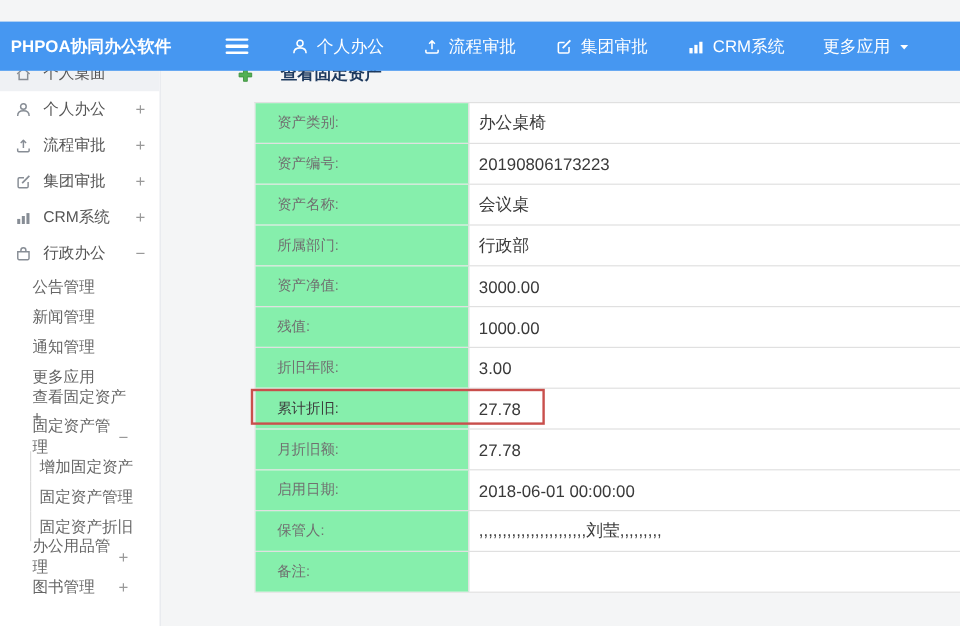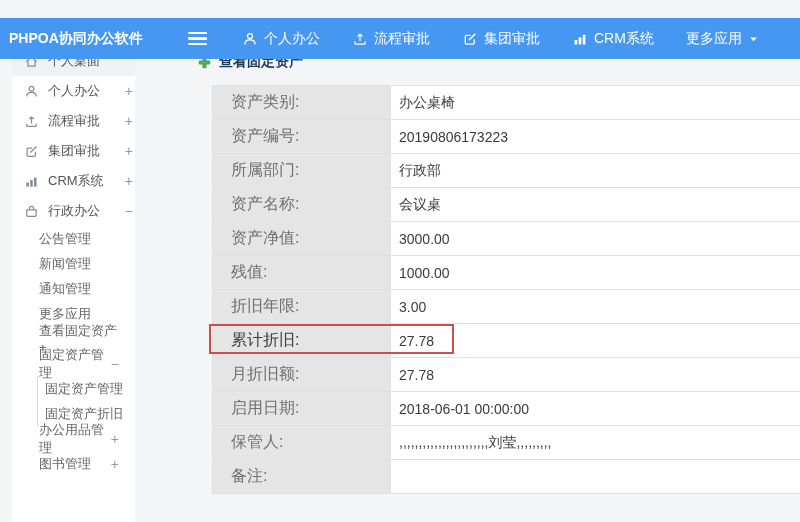--- a/index.html
+++ b/index.html
@@ -17,46 +17,46 @@
   .logo{width:125px;padding-left:9px;font-size:14px;font-weight:bold;white-space:nowrap}
   .burger{margin-left:52px;cursor:pointer;padding:4px 2px}
   .burger span{display:block;width:19px;height:2.6px;background:#fff;margin:2.8px 0;border-radius:1px}
   .nav{display:flex;align-items:center;margin-left:33px;gap:32px;font-size:14px}
   .nav-item{display:flex;align-items:center;gap:6px;cursor:pointer;white-space:nowrap}
   .ic{display:block}
   .nic svg{width:16px;height:16px}
   .caret svg{width:11px;height:11px;margin-top:2px}
   
   .sidebar{
-    position:absolute;top:41px;left:12px;bottom:0;width:134px;box-sizing:border-box;
+    position:absolute;top:41px;left:0;bottom:0;width:134px;box-sizing:border-box;
     background:#fff;border-right:1px solid #e4e7eb;padding-top:5px;overflow:hidden;
   }
   .side-item{display:flex;align-items:center;cursor:pointer;color:#555;box-sizing:border-box}
   .side-item.lvl0{height:30px;padding:0 12px;font-size:13px}
   .side-item.lvl0 .slabel{margin-left:9px}
   .side-item.selected{background:var(--sidebar-selected-bg,#eff1f4)}
   .side-item.lvl1{height:25px;padding:0 26px 0 27px;font-size:13px;color:#666}
   .side-item.lvl2{height:25px;margin-left:25px;border-left:1px solid #dcdcdc;padding-left:7px;font-size:13px;color:#666}
   .stoggle{margin-left:auto;color:#999;font-size:14px;line-height:1}
   .sic{display:flex;color:#878d95}
   .sic svg{width:15px;height:15px}
   
   .content{position:absolute;top:41px;left:135px;right:0;bottom:0;background:#f4f5f6}
-  .page-title{display:flex;align-items:center;gap:7px;margin:12px 0 0 62px}
+  .page-title{display:flex;align-items:center;gap:22px;margin:12px 0 0 62px}
   .plus svg{width:15px;height:15px}
   .title-text{font-size:14px;font-weight:bold;color:var(--title-color,#1e3a5f)}
   .asset-table{
     margin:14px 0 0 77px;background:#fff;
     border-top:1px solid #e0e0e0;border-left:1px solid #e0e0e0;
   }
   .trow{display:flex;height:33px;border-bottom:1px solid #e0e0e0;position:relative}
   .tlabel{
     width:178px;box-sizing:border-box;padding-left:18px;
-    display:flex;align-items:center;font-size:16px;color:#707070;
-    background:#e5e5e5;border-right:1px solid #e0e0e0;
+    display:flex;align-items:center;font-size:12px;color:#707070;
+    background:#86efac;border-right:1px solid #e0e0e0;
   }
   .tvalue{flex:1;display:flex;align-items:center;padding-left:8px;font-size:14px;color:#3a3a3a}
   .trow.hl .tlabel{font-weight:normal;color:#3c3c3c}
   .red-box{
     position:absolute;left:-4px;top:0;width:245px;height:30px;box-sizing:border-box;
     border:2px solid var(--highlight-border,#c94f4c);pointer-events:none;z-index:2;
   }
 </style>
 </head>
 <body>
@@ -191,20 +191,23 @@
       <span class="slabel">更多应用</span>
     </div>
     <div class="side-item lvl1">
       <span class="slabel">查看固定资产+</span>
     </div>
     <div class="side-item lvl1">
       <span class="slabel">固定资产管理</span>
       <span class="stoggle">−</span>
     </div>
     <div class="side-item lvl2">
+      <span class="slabel">增加固定资产</span>
+    </div>
+    <div class="side-item lvl2">
       <span class="slabel">固定资产管理</span>
     </div>
     <div class="side-item lvl2">
       <span class="slabel">固定资产折旧</span>
     </div>
     <div class="side-item lvl1">
       <span class="slabel">办公用品管理</span>
       <span class="stoggle">+</span>
     </div>
     <div class="side-item lvl1">
@@ -225,26 +228,26 @@
   <div class="asset-table">
       <div class="trow">
         <div class="tlabel">资产类别:</div>
         <div class="tvalue">办公桌椅</div>
       </div>
       <div class="trow">
         <div class="tlabel">资产编号:</div>
         <div class="tvalue">20190806173223</div>
       </div>
       <div class="trow">
+        <div class="tlabel">资产名称:</div>
+        <div class="tvalue">会议桌</div>
+      </div>
+      <div class="trow">
         <div class="tlabel">所属部门:</div>
         <div class="tvalue">行政部</div>
-      </div>
-      <div class="trow">
-        <div class="tlabel">资产名称:</div>
-        <div class="tvalue">会议桌</div>
       </div>
       <div class="trow">
         <div class="tlabel">资产净值:</div>
         <div class="tvalue">3000.00</div>
       </div>
       <div class="trow">
         <div class="tlabel">残值:</div>
         <div class="tvalue">1000.00</div>
       </div>
       <div class="trow">

